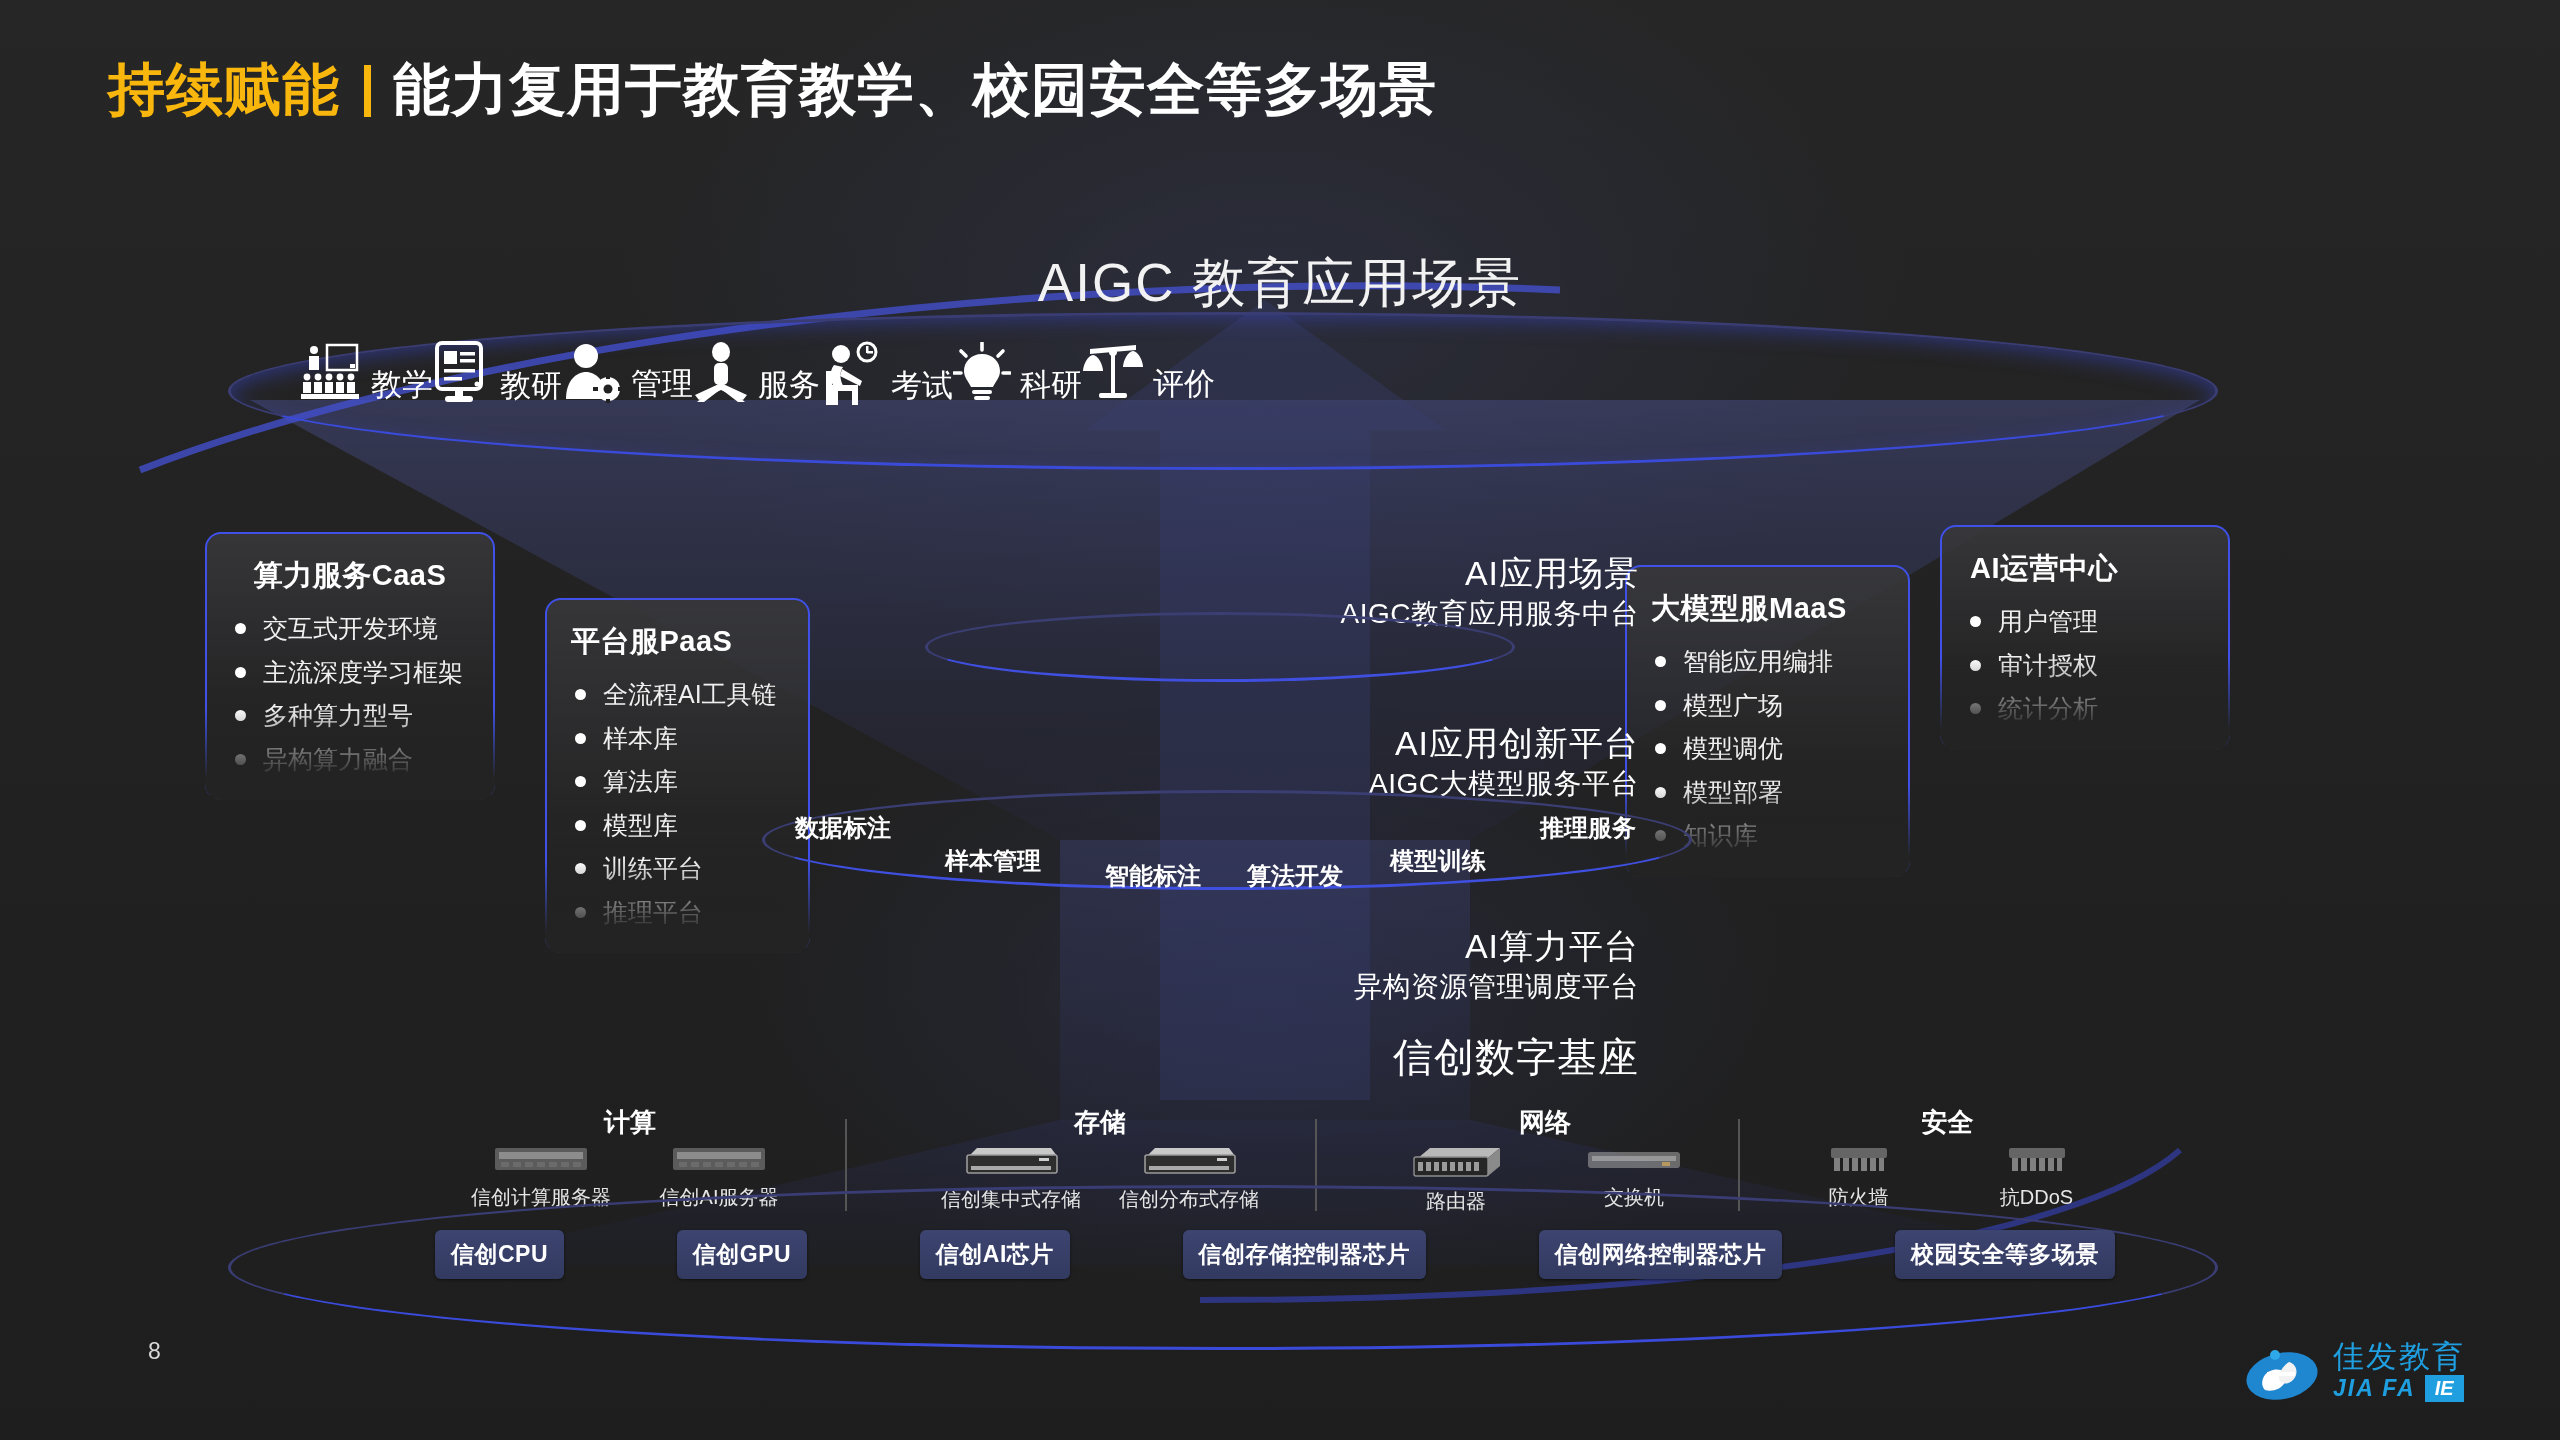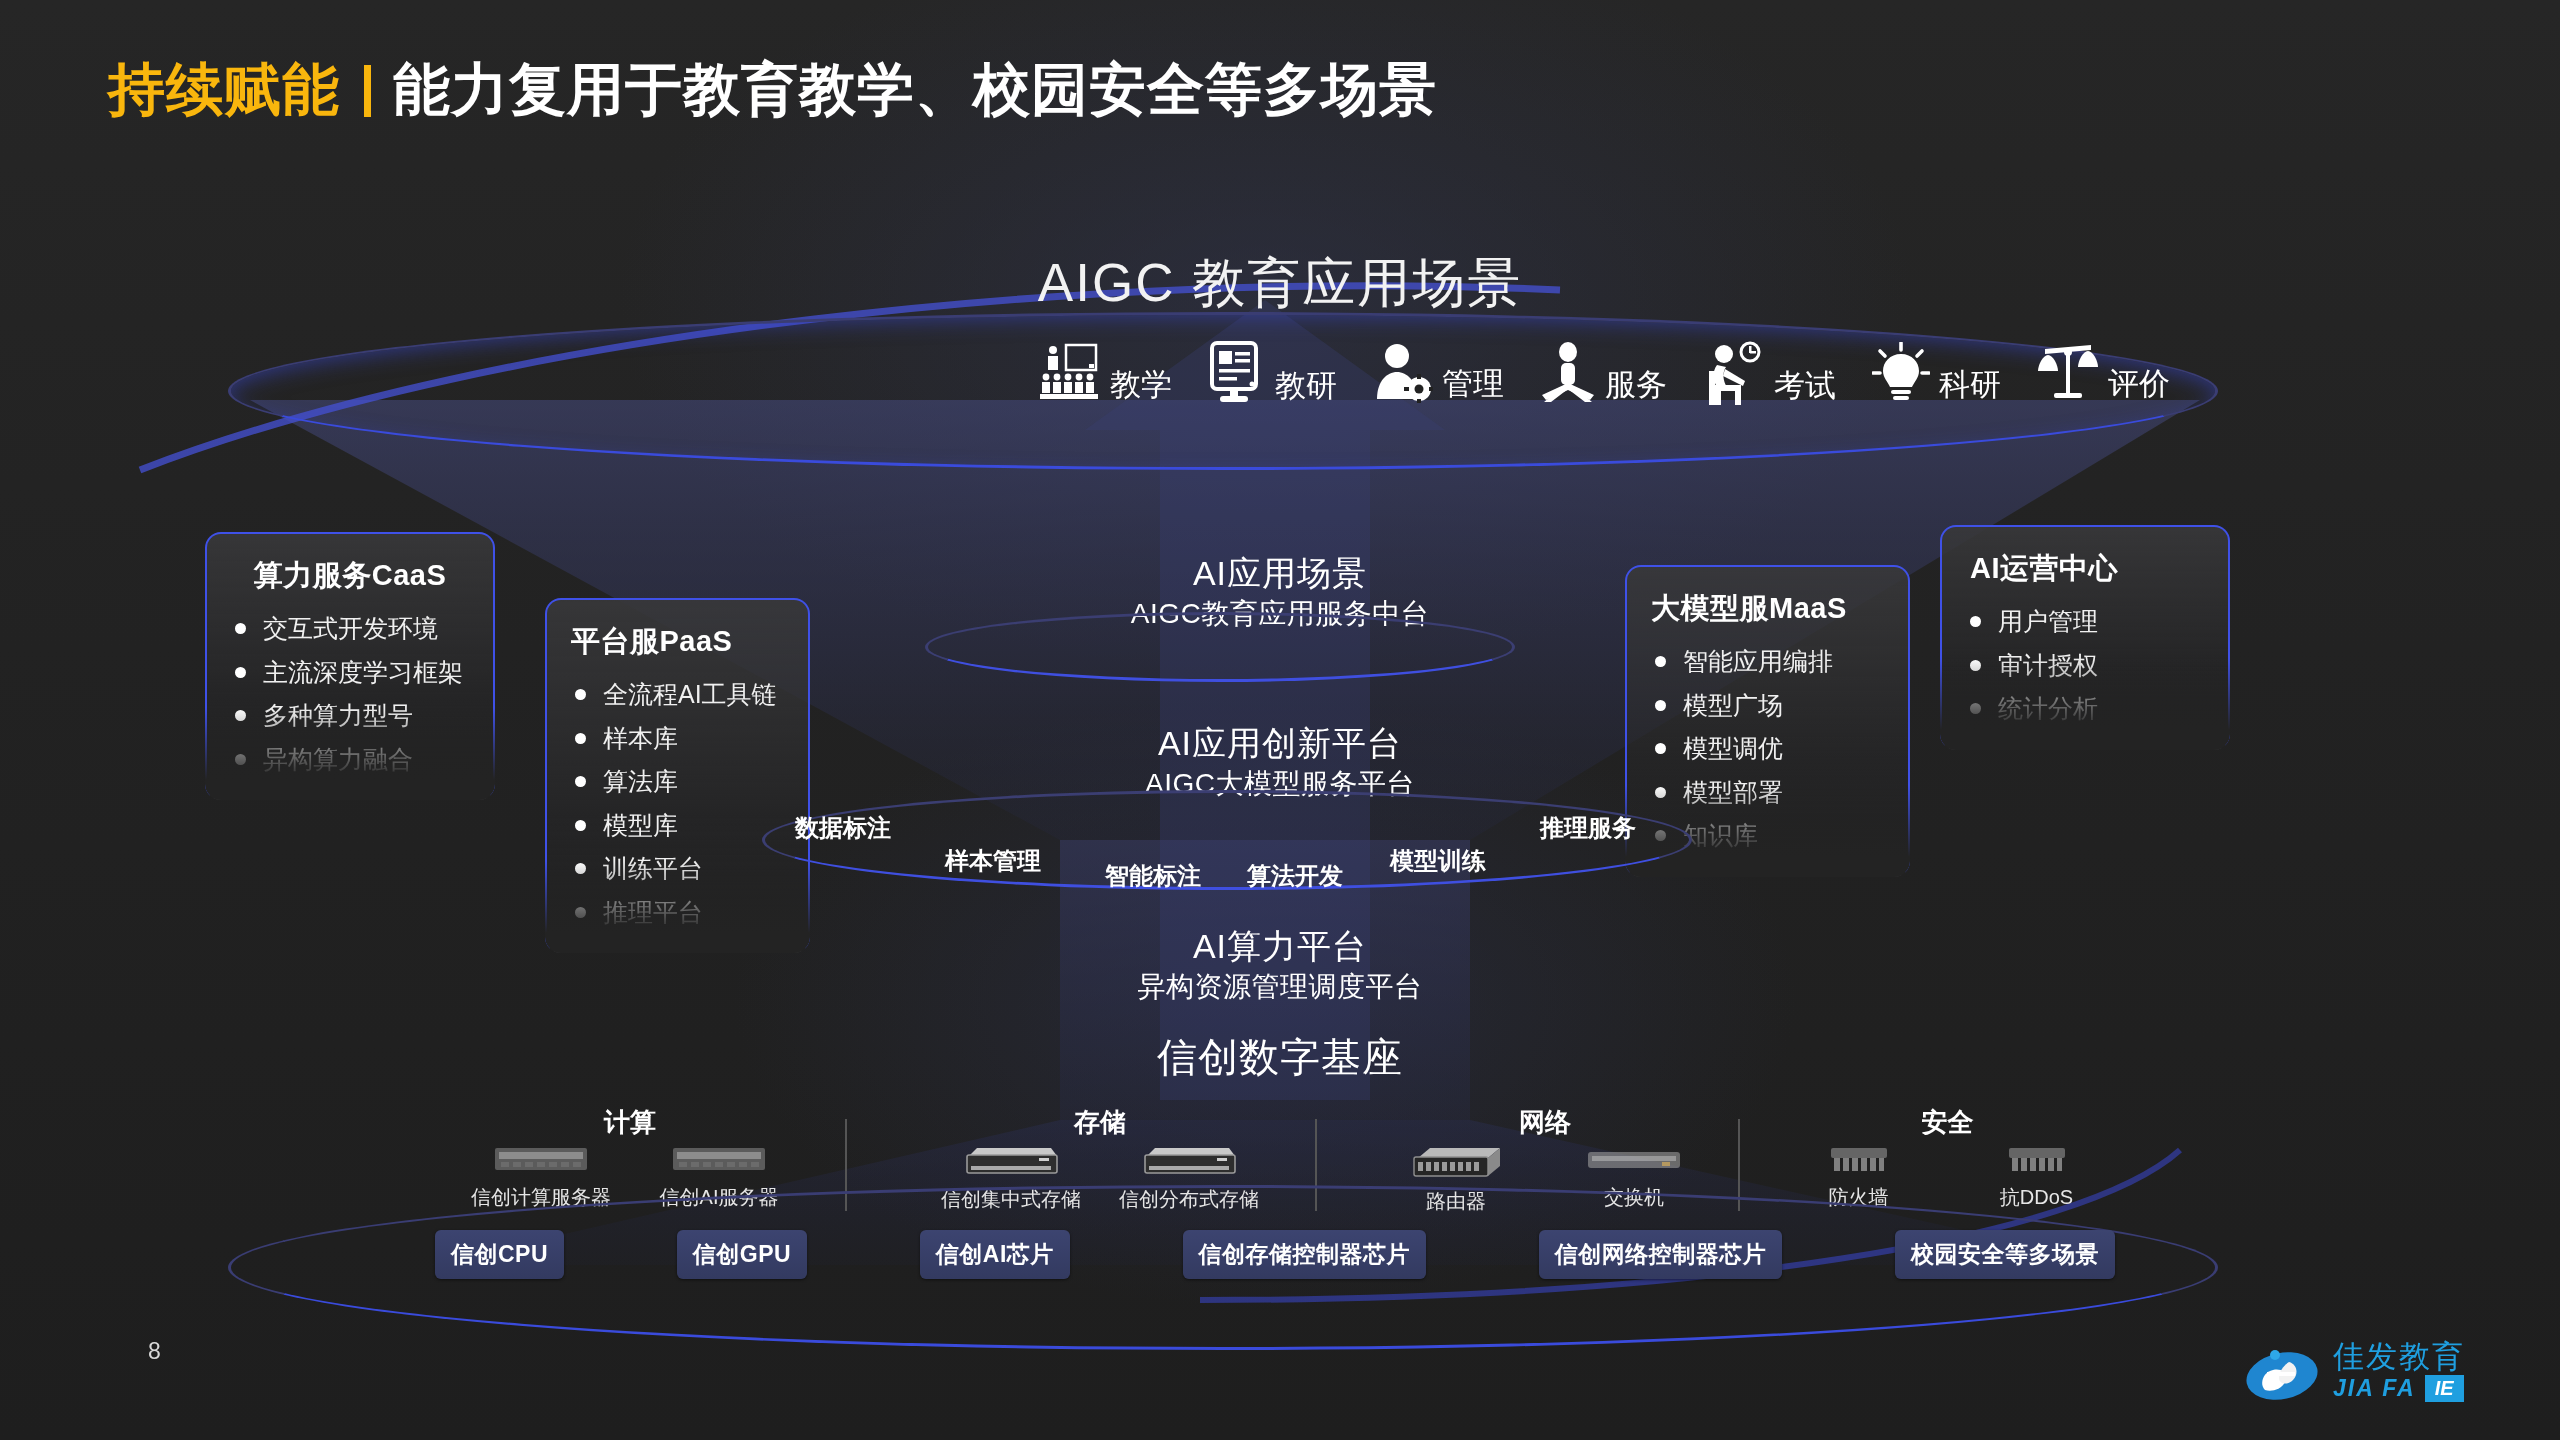--- a/index.html
+++ b/index.html
@@ -44,21 +44,21 @@
   
   .top-ellipse {
     position:absolute; left:228px; top:312px; width:1990px; height:158px;
     border-radius:50%;
     border:3px solid #3a3d73;
     border-bottom-color:#3a4bdc;
     box-shadow:0 6px 22px -6px rgba(58,75,220,.55) inset;
   }
   .scen-row {
     position:absolute; left:300px; top:330px; width:1870px; height:86px;
-    display:flex; align-items:center; justify-content:flex-end;gap:36px;
+    display:flex; align-items:center; justify-content:flex-start;
   }
   .scen {
     display:flex; align-items:flex-end; gap:9px; color:#fff;
   }
   .scen .lbl { font-size:31px; line-height:1; padding-bottom:4px; white-space:nowrap;}
   .scen svg { display:block; }
 
   
   .panel {
     position:absolute;
@@ -86,21 +86,21 @@
   }
 
   #panel-caas   { left:205px; top:532px;  width:290px; }
   #panel-caas h3{ text-align:center; }
   #panel-paas   { left:545px; top:598px;  width:265px; }
   #panel-maas   { left:1625px;top:565px;  width:285px; }
   #panel-ops    { left:1940px;top:525px;  width:290px; }
   #panel-ops h3 { margin-left:4px; }
 
   
-  .ctr { position:absolute; text-align:center; color:#fff; width:800px; left:880px; }
+  .ctr { position:absolute; text-align:right; color:#fff; width:800px; left:839px; }
   .ctr .t1 { font-size:34px; letter-spacing:1px; line-height:1.28; }
   .ctr .t2 { font-size:28px; letter-spacing:.5px; line-height:1.3; }
   #ctr-scene    { top:552px; }
   #ctr-innov    { top:722px; }
   #ctr-compute  { top:925px; }
   #ctr-base     { top:1032px; }
   #ctr-base .t1 { font-size:40px; }
 
   
   .mid-ellipse {

